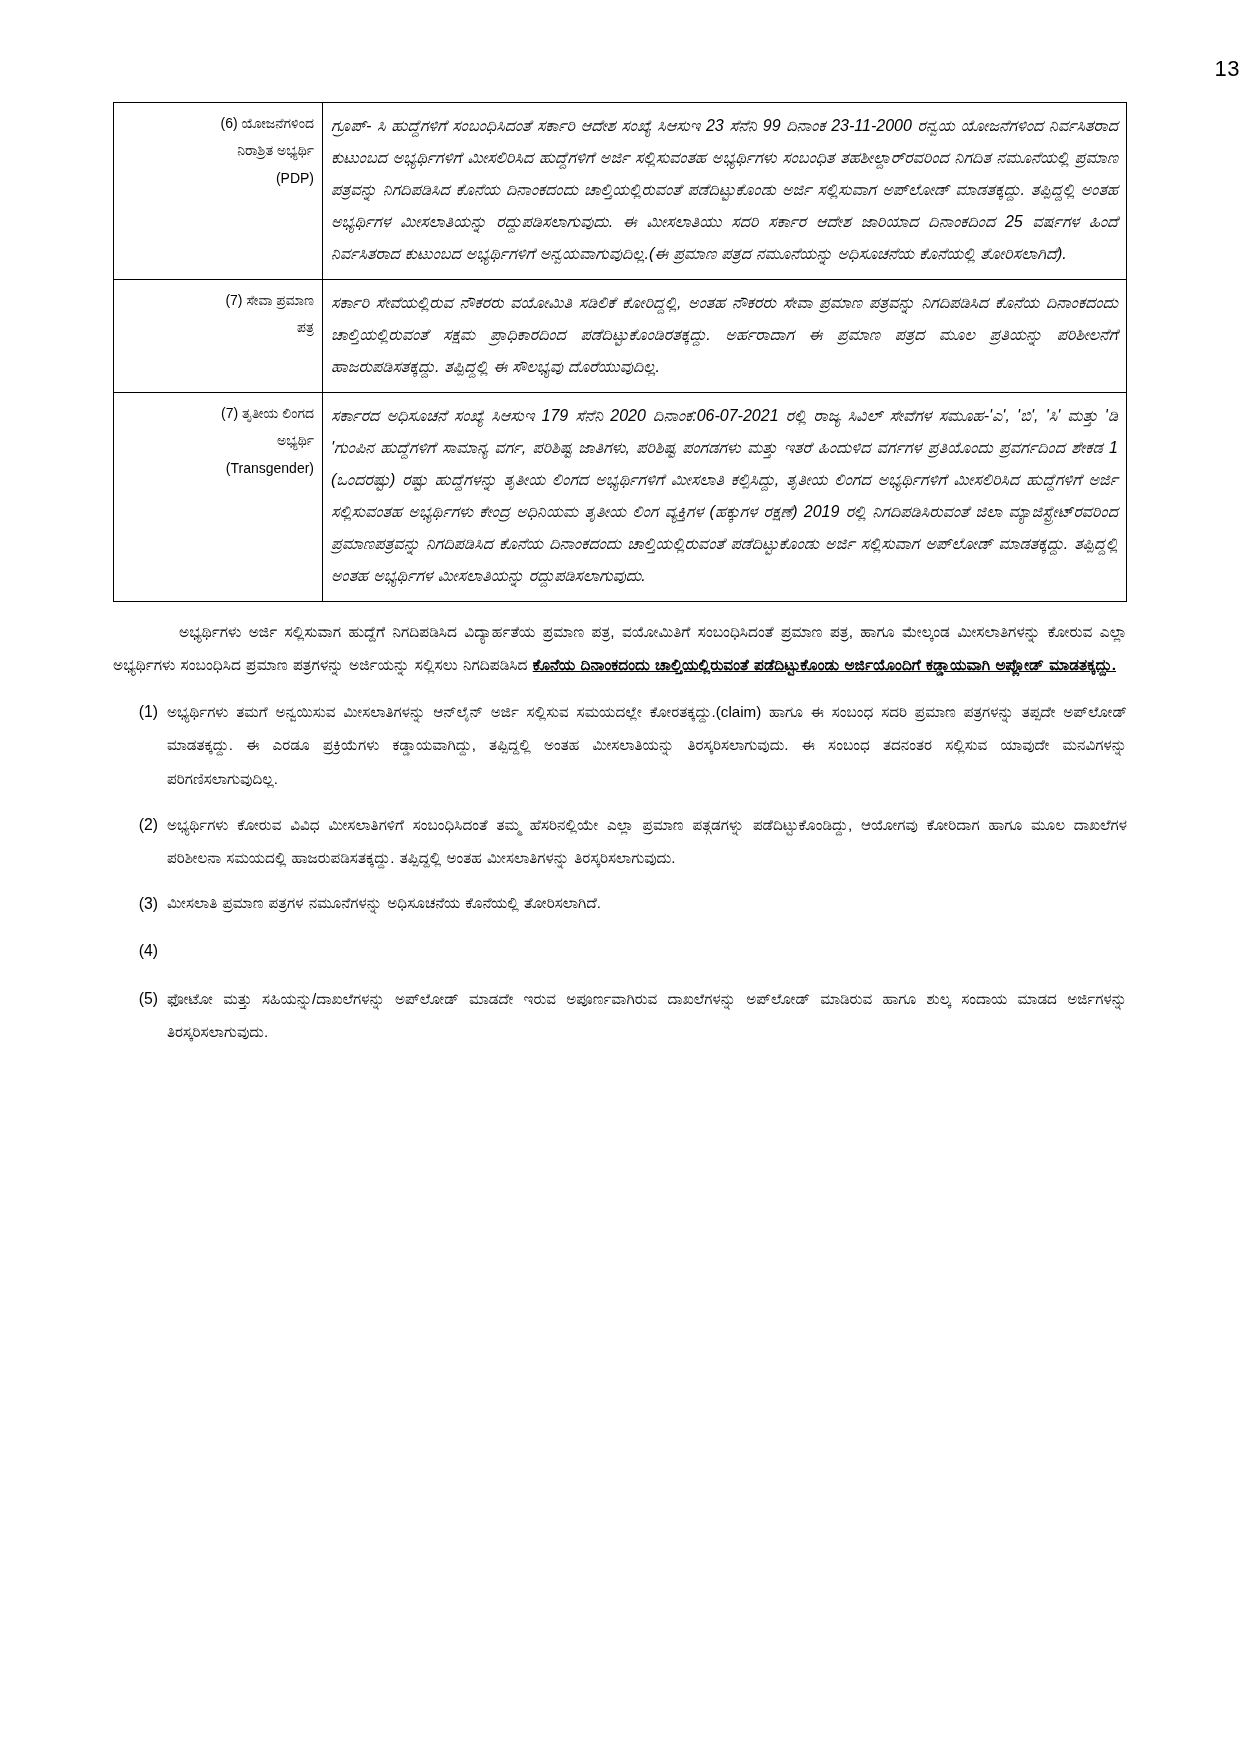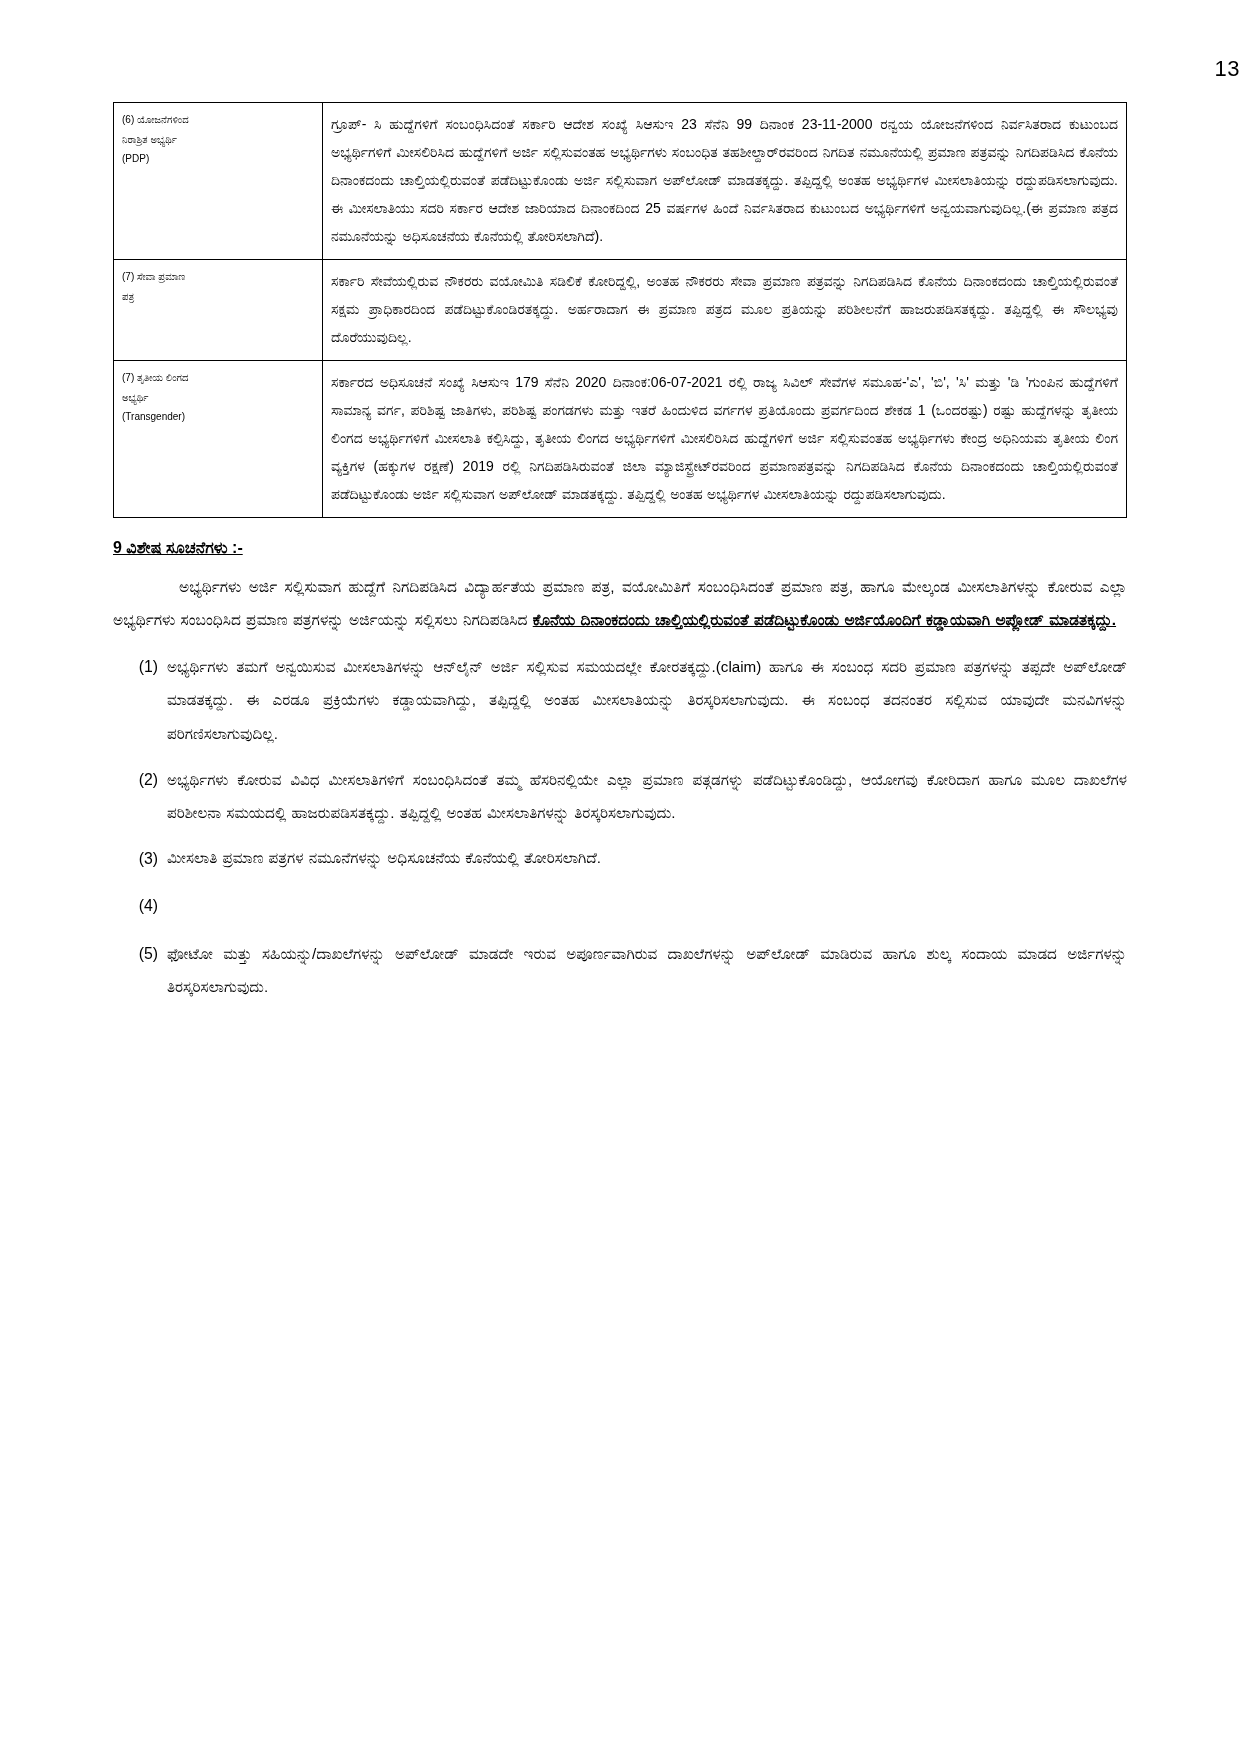--- a/index.html
+++ b/index.html
@@ -37,32 +37,33 @@
     border-collapse: collapse;
     table-layout: fixed;
   }
   table.main-table td {
     border: 1.3px solid #000;
     vertical-align: top;
     padding: 7px 8px 9px 8px;
   }
   td.col-label {
     width: 192px;
-    text-align: left;
-    font-size: 10px;
+    text-align: right;
+    font-size: 14px;
     line-height: 1.95;
   }
   td.col-body {
-    font-size: 14px;
+    font-size: 16px;
     line-height: 2.0;
     text-align: justify;
     text-justify: inter-word;
     word-spacing: 0.5px;
     padding-left: 12px;
     padding-right: 10px;
+    font-style: italic;
   }
   td.col-body p {
     margin: 0;
     text-align: justify;
   }
   .label-line {
     display: block;
   }
 
   .section-head {
@@ -150,23 +151,20 @@
           <span class="label-line">ಅಭ್ಯರ್ಥಿ</span>
           <span class="label-line">(Transgender)</span>
         </td>
         <td class="col-body">
           <p>ಸರ್ಕಾರದ ಅಧಿಸೂಚನೆ ಸಂಖ್ಯೆ ಸಿಆಸುಇ 179 ಸೆನೆನಿ 2020 ದಿನಾಂಕ:06-07-2021 ರಲ್ಲಿ ರಾಜ್ಯ ಸಿವಿಲ್ ಸೇವೆಗಳ ಸಮೂಹ-'ಎ', 'ಬಿ', 'ಸಿ' ಮತ್ತು 'ಡಿ 'ಗುಂಪಿನ ಹುದ್ದೆಗಳಿಗೆ ಸಾಮಾನ್ಯ ವರ್ಗ, ಪರಿಶಿಷ್ಟ ಜಾತಿಗಳು, ಪರಿಶಿಷ್ಟ ಪಂಗಡಗಳು ಮತ್ತು ಇತರೆ ಹಿಂದುಳಿದ ವರ್ಗಗಳ ಪ್ರತಿಯೊಂದು ಪ್ರವರ್ಗದಿಂದ ಶೇಕಡ 1 (ಒಂದರಷ್ಟು) ರಷ್ಟು ಹುದ್ದೆಗಳನ್ನು ತೃತೀಯ ಲಿಂಗದ ಅಭ್ಯರ್ಥಿಗಳಿಗೆ ಮೀಸಲಾತಿ ಕಲ್ಪಿಸಿದ್ದು, ತೃತೀಯ ಲಿಂಗದ ಅಭ್ಯರ್ಥಿಗಳಿಗೆ ಮೀಸಲಿರಿಸಿದ ಹುದ್ದೆಗಳಿಗೆ ಅರ್ಜಿ ಸಲ್ಲಿಸುವಂತಹ ಅಭ್ಯರ್ಥಿಗಳು ಕೇಂದ್ರ ಅಧಿನಿಯಮ ತೃತೀಯ ಲಿಂಗ ವ್ಯಕ್ತಿಗಳ (ಹಕ್ಕುಗಳ ರಕ್ಷಣೆ) 2019 ರಲ್ಲಿ ನಿಗದಿಪಡಿಸಿರುವಂತೆ ಜಿಲಾ ಮ್ಯಾಜಿಸ್ಟ್ರೇಟ್‌ರವರಿಂದ ಪ್ರಮಾಣಪತ್ರವನ್ನು ನಿಗದಿಪಡಿಸಿದ ಕೊನೆಯ ದಿನಾಂಕದಂದು ಚಾಲ್ತಿಯಲ್ಲಿರುವಂತೆ ಪಡೆದಿಟ್ಟುಕೊಂಡು ಅರ್ಜಿ ಸಲ್ಲಿಸುವಾಗ ಅಪ್‌ಲೋಡ್ ಮಾಡತಕ್ಕದ್ದು. ತಪ್ಪಿದ್ದಲ್ಲಿ ಅಂತಹ ಅಭ್ಯರ್ಥಿಗಳ ಮೀಸಲಾತಿಯನ್ನು ರದ್ದುಪಡಿಸಲಾಗುವುದು.</p>
         </td>
       </tr>
     </tbody>
   </table>
 
-  <div class="section-head">
-    <span class="u">9 ವಿಶೇಷ ಸೂಚನೆಗಳು :-</span>
-  </div>
 
   <div class="body-para"><span>ಅಭ್ಯರ್ಥಿಗಳು ಅರ್ಜಿ ಸಲ್ಲಿಸುವಾಗ ಹುದ್ದೆಗೆ ನಿಗದಿಪಡಿಸಿದ ವಿದ್ಯಾರ್ಹತೆಯ ಪ್ರಮಾಣ ಪತ್ರ, ವಯೋಮಿತಿಗೆ ಸಂಬಂಧಿಸಿದಂತೆ ಪ್ರಮಾಣ ಪತ್ರ, ಹಾಗೂ ಮೇಲ್ಕಂಡ ಮೀಸಲಾತಿಗಳನ್ನು ಕೋರುವ ಎಲ್ಲಾ ಅಭ್ಯರ್ಥಿಗಳು ಸಂಬಂಧಿಸಿದ ಪ್ರಮಾಣ ಪತ್ರಗಳನ್ನು ಅರ್ಜಿಯನ್ನು ಸಲ್ಲಿಸಲು ನಿಗದಿಪಡಿಸಿದ </span><span class="u-bold">ಕೊನೆಯ ದಿನಾಂಕದಂದು ಚಾಲ್ತಿಯಲ್ಲಿರುವಂತೆ ಪಡೆದಿಟ್ಟುಕೊಂಡು ಅರ್ಜಿಯೊಂದಿಗೆ ಕಡ್ಡಾಯವಾಗಿ ಅಪ್ಲೋಡ್ ಮಾಡತಕ್ಕದ್ದು.</span></div>
 
   <ol class="notes">
     <li>
       <span class="num">(1)</span>
       <span class="txt">ಅಭ್ಯರ್ಥಿಗಳು ತಮಗೆ ಅನ್ವಯಿಸುವ ಮೀಸಲಾತಿಗಳನ್ನು ಆನ್‌ಲೈನ್ ಅರ್ಜಿ ಸಲ್ಲಿಸುವ ಸಮಯದಲ್ಲೇ ಕೋರತಕ್ಕದ್ದು.(claim) ಹಾಗೂ ಈ ಸಂಬಂಧ ಸದರಿ ಪ್ರಮಾಣ ಪತ್ರಗಳನ್ನು ತಪ್ಪದೇ ಅಪ್‌ಲೋಡ್ ಮಾಡತಕ್ಕದ್ದು. ಈ ಎರಡೂ ಪ್ರಕ್ರಿಯೆಗಳು ಕಡ್ಡಾಯವಾಗಿದ್ದು, ತಪ್ಪಿದ್ದಲ್ಲಿ ಅಂತಹ ಮೀಸಲಾತಿಯನ್ನು ತಿರಸ್ಕರಿಸಲಾಗುವುದು. ಈ ಸಂಬಂಧ ತದನಂತರ ಸಲ್ಲಿಸುವ ಯಾವುದೇ ಮನವಿಗಳನ್ನು ಪರಿಗಣಿಸಲಾಗುವುದಿಲ್ಲ.</span>
     </li>
     <li>
       <span class="num">(2)</span>

